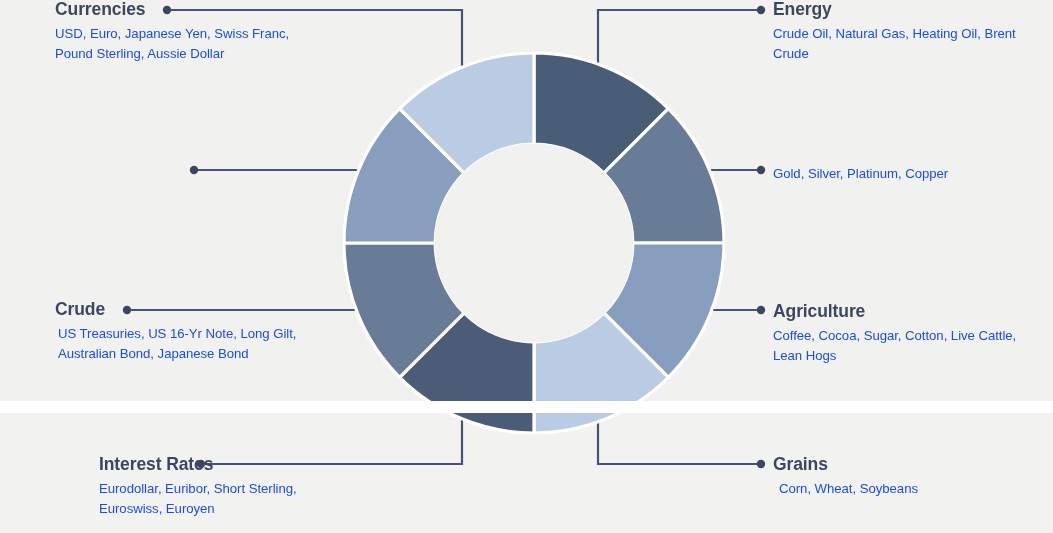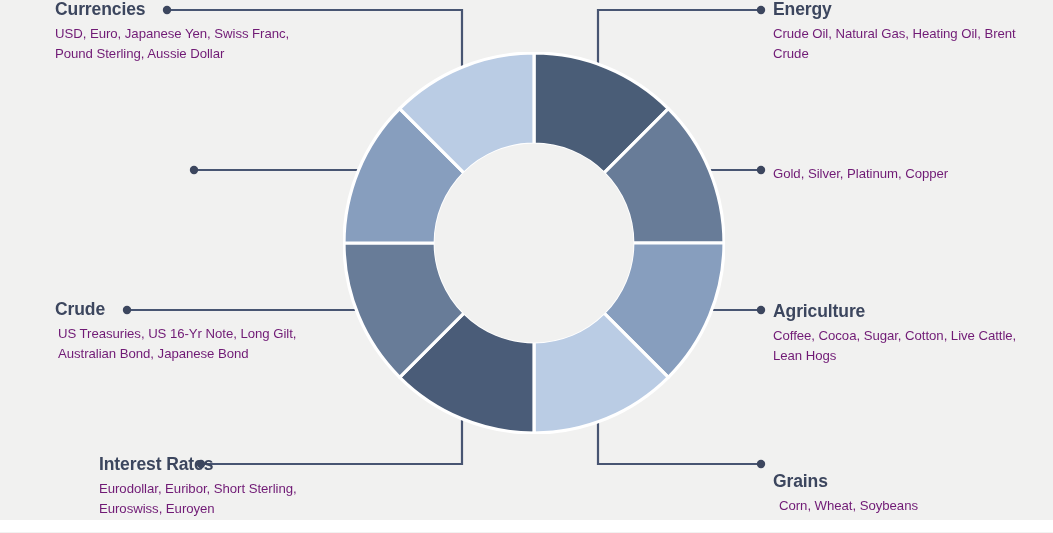--- a/index.html
+++ b/index.html
@@ -11,21 +11,21 @@
     height: 533px;
     background: #f2f2f1;
     font-family: "Liberation Sans", sans-serif;
     overflow: hidden;
     position: relative;
   }
 
   #canvas {
     position: relative;
     width: 1053px;
-    height: 532px;
+    height: 413px;
     background: #f1f1f0;
   }
 
   .footer-strip {
     position: absolute;
     left: 0;
     bottom: 0;
     width: 1053px;
     height: 12px;
     background: #ffffff;
@@ -69,36 +69,36 @@
   .lbl-title {
     font-size: 17.5px;
     font-weight: bold;
     color: #3c465e;
     letter-spacing: -0.1px;
     white-space: nowrap;
     line-height: 22px;
   }
   .lbl-desc {
     font-size: 13.2px;
-    color: #701a75;
+    color: #1d4ed8;
     line-height: 19.5px;
     margin-top: 4px;
     letter-spacing: -0.05px;
   }
 
   
   #lbl-currencies     { left: 55px;  top: -2px;  width: 245px; }
   #lbl-stock-indices  { left: 55px;  top: 160px; width: 245px; }
   #lbl-bonds          { left: 55px;  top: 298px; width: 245px; }
   #lbl-interest-rates { left: 55px;  top: 453px; width: 245px; margin-left: 44px; }
 
   #lbl-energy      { left: 773px; top: -2px;  width: 250px; }
   #lbl-metals      { left: 773px; top: 160px; width: 250px; }
   #lbl-agriculture { left: 773px; top: 300px; width: 250px; }
-  #lbl-grains      { left: 773px; top: 470px; width: 250px; }
+  #lbl-grains      { left: 773px; top: 453px; width: 250px; }
 
   #lbl-grains .lbl-desc { padding-left: 6px; }
   #lbl-bonds .lbl-desc  { padding-left: 3px; }
 </style>
 </head>
 <body>
 
 <div id="canvas">
 
   <svg id="connectors" viewBox="0 0 1053 533" width="1053" height="533">

